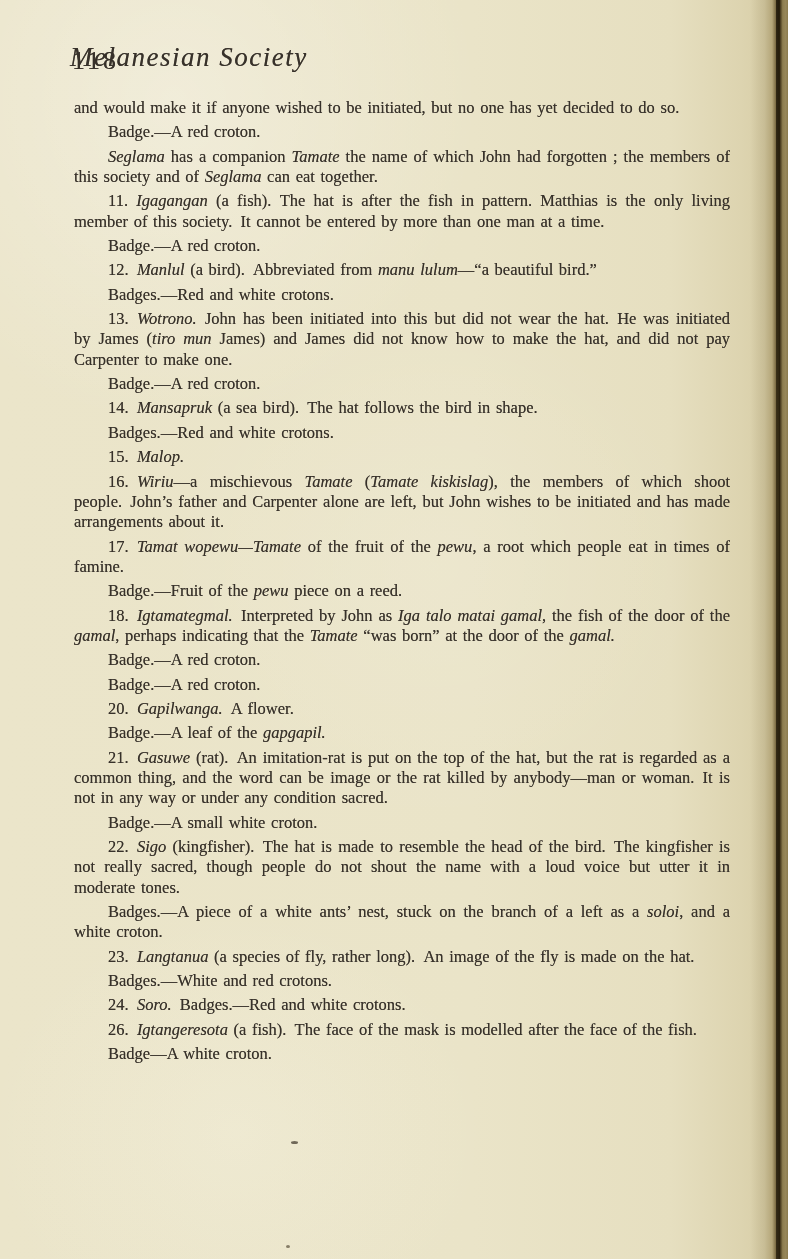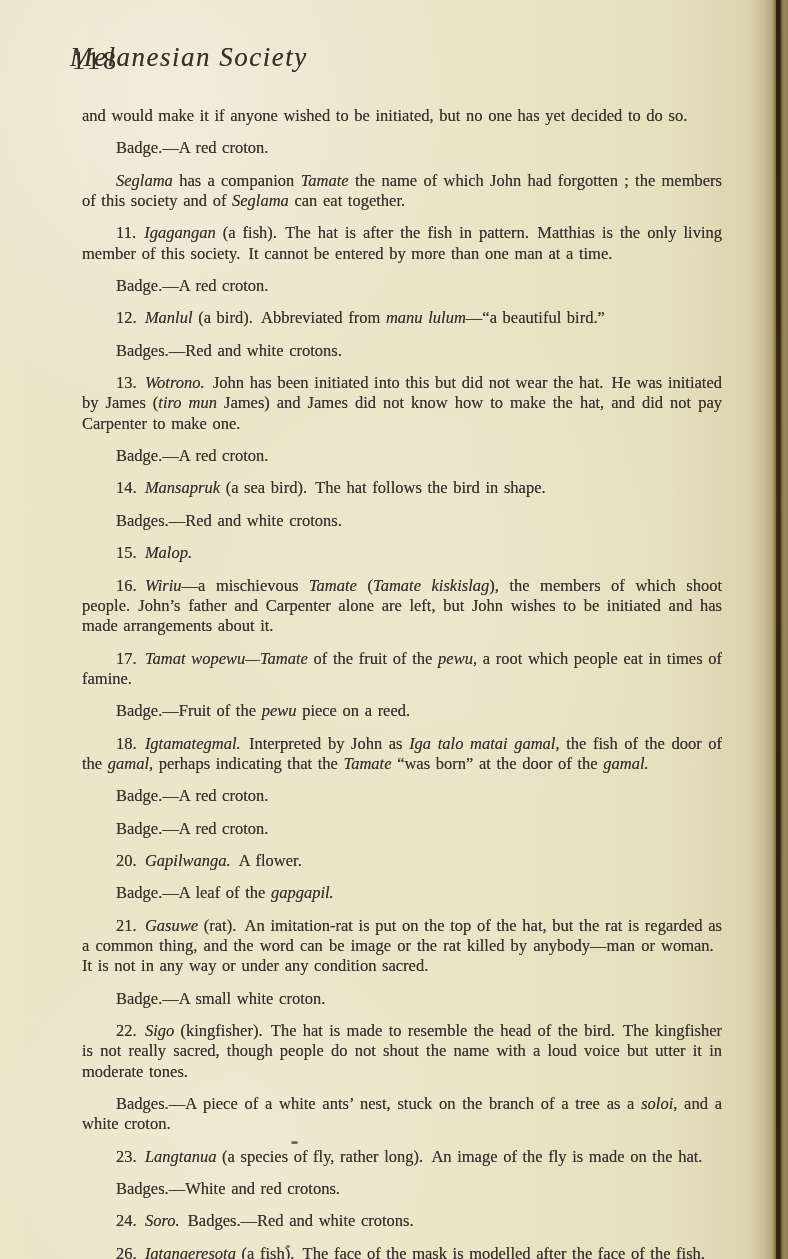--- a/index.html
+++ b/index.html
@@ -50,21 +50,21 @@
   .page-title{
     position:absolute;left:0;right:0;top:0;text-align:left;
     font-style:italic;font-size:27px;letter-spacing:1.5px;
   }
   .body-text{
     margin-top:1px;
     font-size:16.5px;line-height:20.35px;
     text-align:justify;
     word-spacing:1.5px;
   }
-  .body-text p{margin:12px;text-indent:34px;}
+  .body-text p{margin:4px;text-indent:34px;}
   .body-text p.noindent{text-indent:0;}
   .speck{position:absolute;border-radius:50%;}
   .speck1{left:291px;top:1141px;width:7px;height:3px;background:rgba(70,62,48,0.75);}
   .speck2{left:286px;top:1245px;width:4px;height:3px;background:rgba(90,80,60,0.7);}
 </style>
 </head>
 <body>
 
 <div class="page">
   <div class="content">
@@ -89,21 +89,21 @@
         <p><span>17. </span><i>Tamat wopewu—Tamate</i><span> of the fruit of the </span><i>pewu</i><span>, a root which people eat in times of famine.</span></p>
         <p><span>Badge.—Fruit of the </span><i>pewu</i><span> piece on a reed.</span></p>
         <p><span>18. </span><i>Igtamategmal.</i><span> Interpreted by John as </span><i>Iga talo matai gamal</i><span>, the fish of the door of the </span><i>gamal</i><span>, perhaps indicating that the </span><i>Tamate</i><span> “was born” at the door of the </span><i>gamal.</i></p>
         <p><span>Badge.—A red croton.</span></p>
         <p><span>Badge.—A red croton.</span></p>
         <p><span>20. </span><i>Gapilwanga.</i><span> A flower.</span></p>
         <p><span>Badge.—A leaf of the </span><i>gapgapil.</i></p>
         <p><span>21. </span><i>Gasuwe</i><span> (rat). An imitation-rat is put on the top of the hat, but the rat is regarded as a common thing, and the word can be image or the rat killed by anybody—man or woman. It is not in any way or under any condition sacred.</span></p>
         <p><span>Badge.—A small white croton.</span></p>
         <p><span>22. </span><i>Sigo</i><span> (kingfisher). The hat is made to resemble the head of the bird. The kingfisher is not really sacred, though people do not shout the name with a loud voice but utter it in moderate tones.</span></p>
-        <p><span>Badges.—A piece of a white ants’ nest, stuck on the branch of a tree as a </span><i>soloi</i><span>, and a white croton.</span></p>
+        <p><span>Badges.—A piece of a white ants’ nest, stuck on the branch of a left as a </span><i>soloi</i><span>, and a white croton.</span></p>
         <p><span>23. </span><i>Langtanua</i><span> (a species of fly, rather long). An image of the fly is made on the hat.</span></p>
         <p><span>Badges.—White and red crotons.</span></p>
         <p><span>24. </span><i>Soro.</i><span> Badges.—Red and white crotons.</span></p>
         <p><span>26. </span><i>Igtangeresota</i><span> (a fish). The face of the mask is modelled after the face of the fish.</span></p>
         <p><span>Badge—A white croton.</span></p>
       </div>
   </div>
   <div class="speck speck1"></div>
   <div class="speck speck2"></div>
   <div class="edge">

